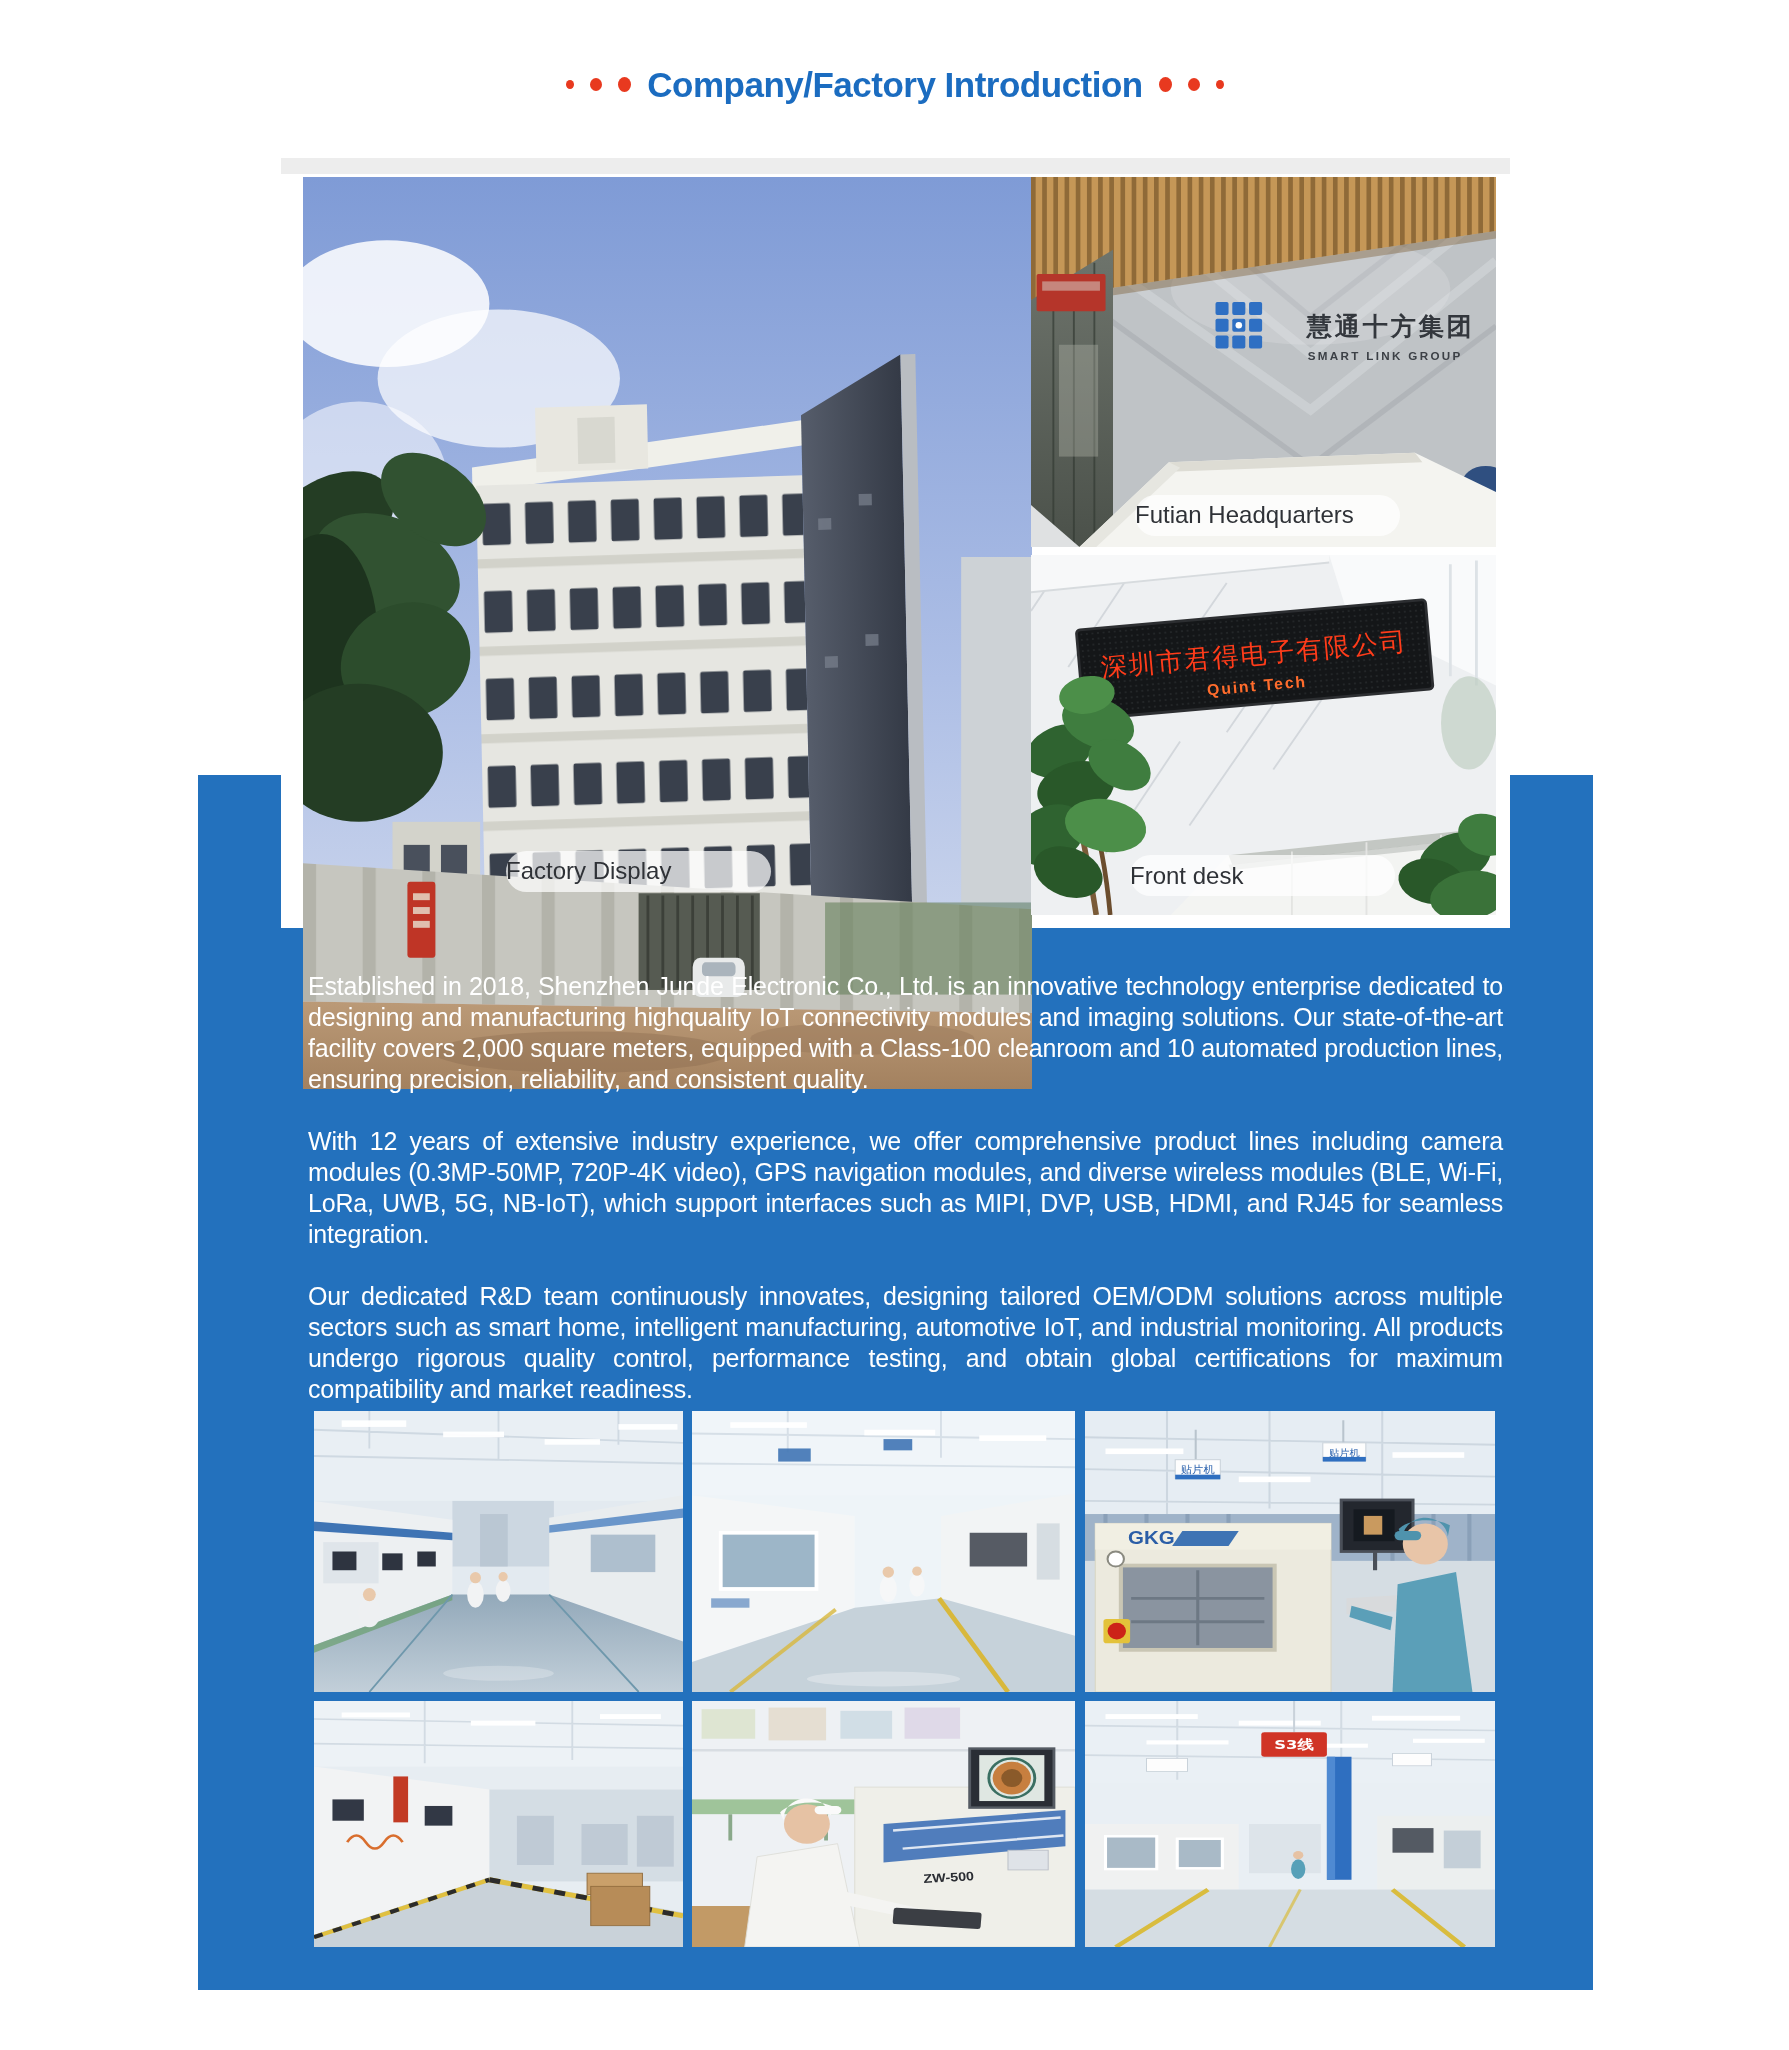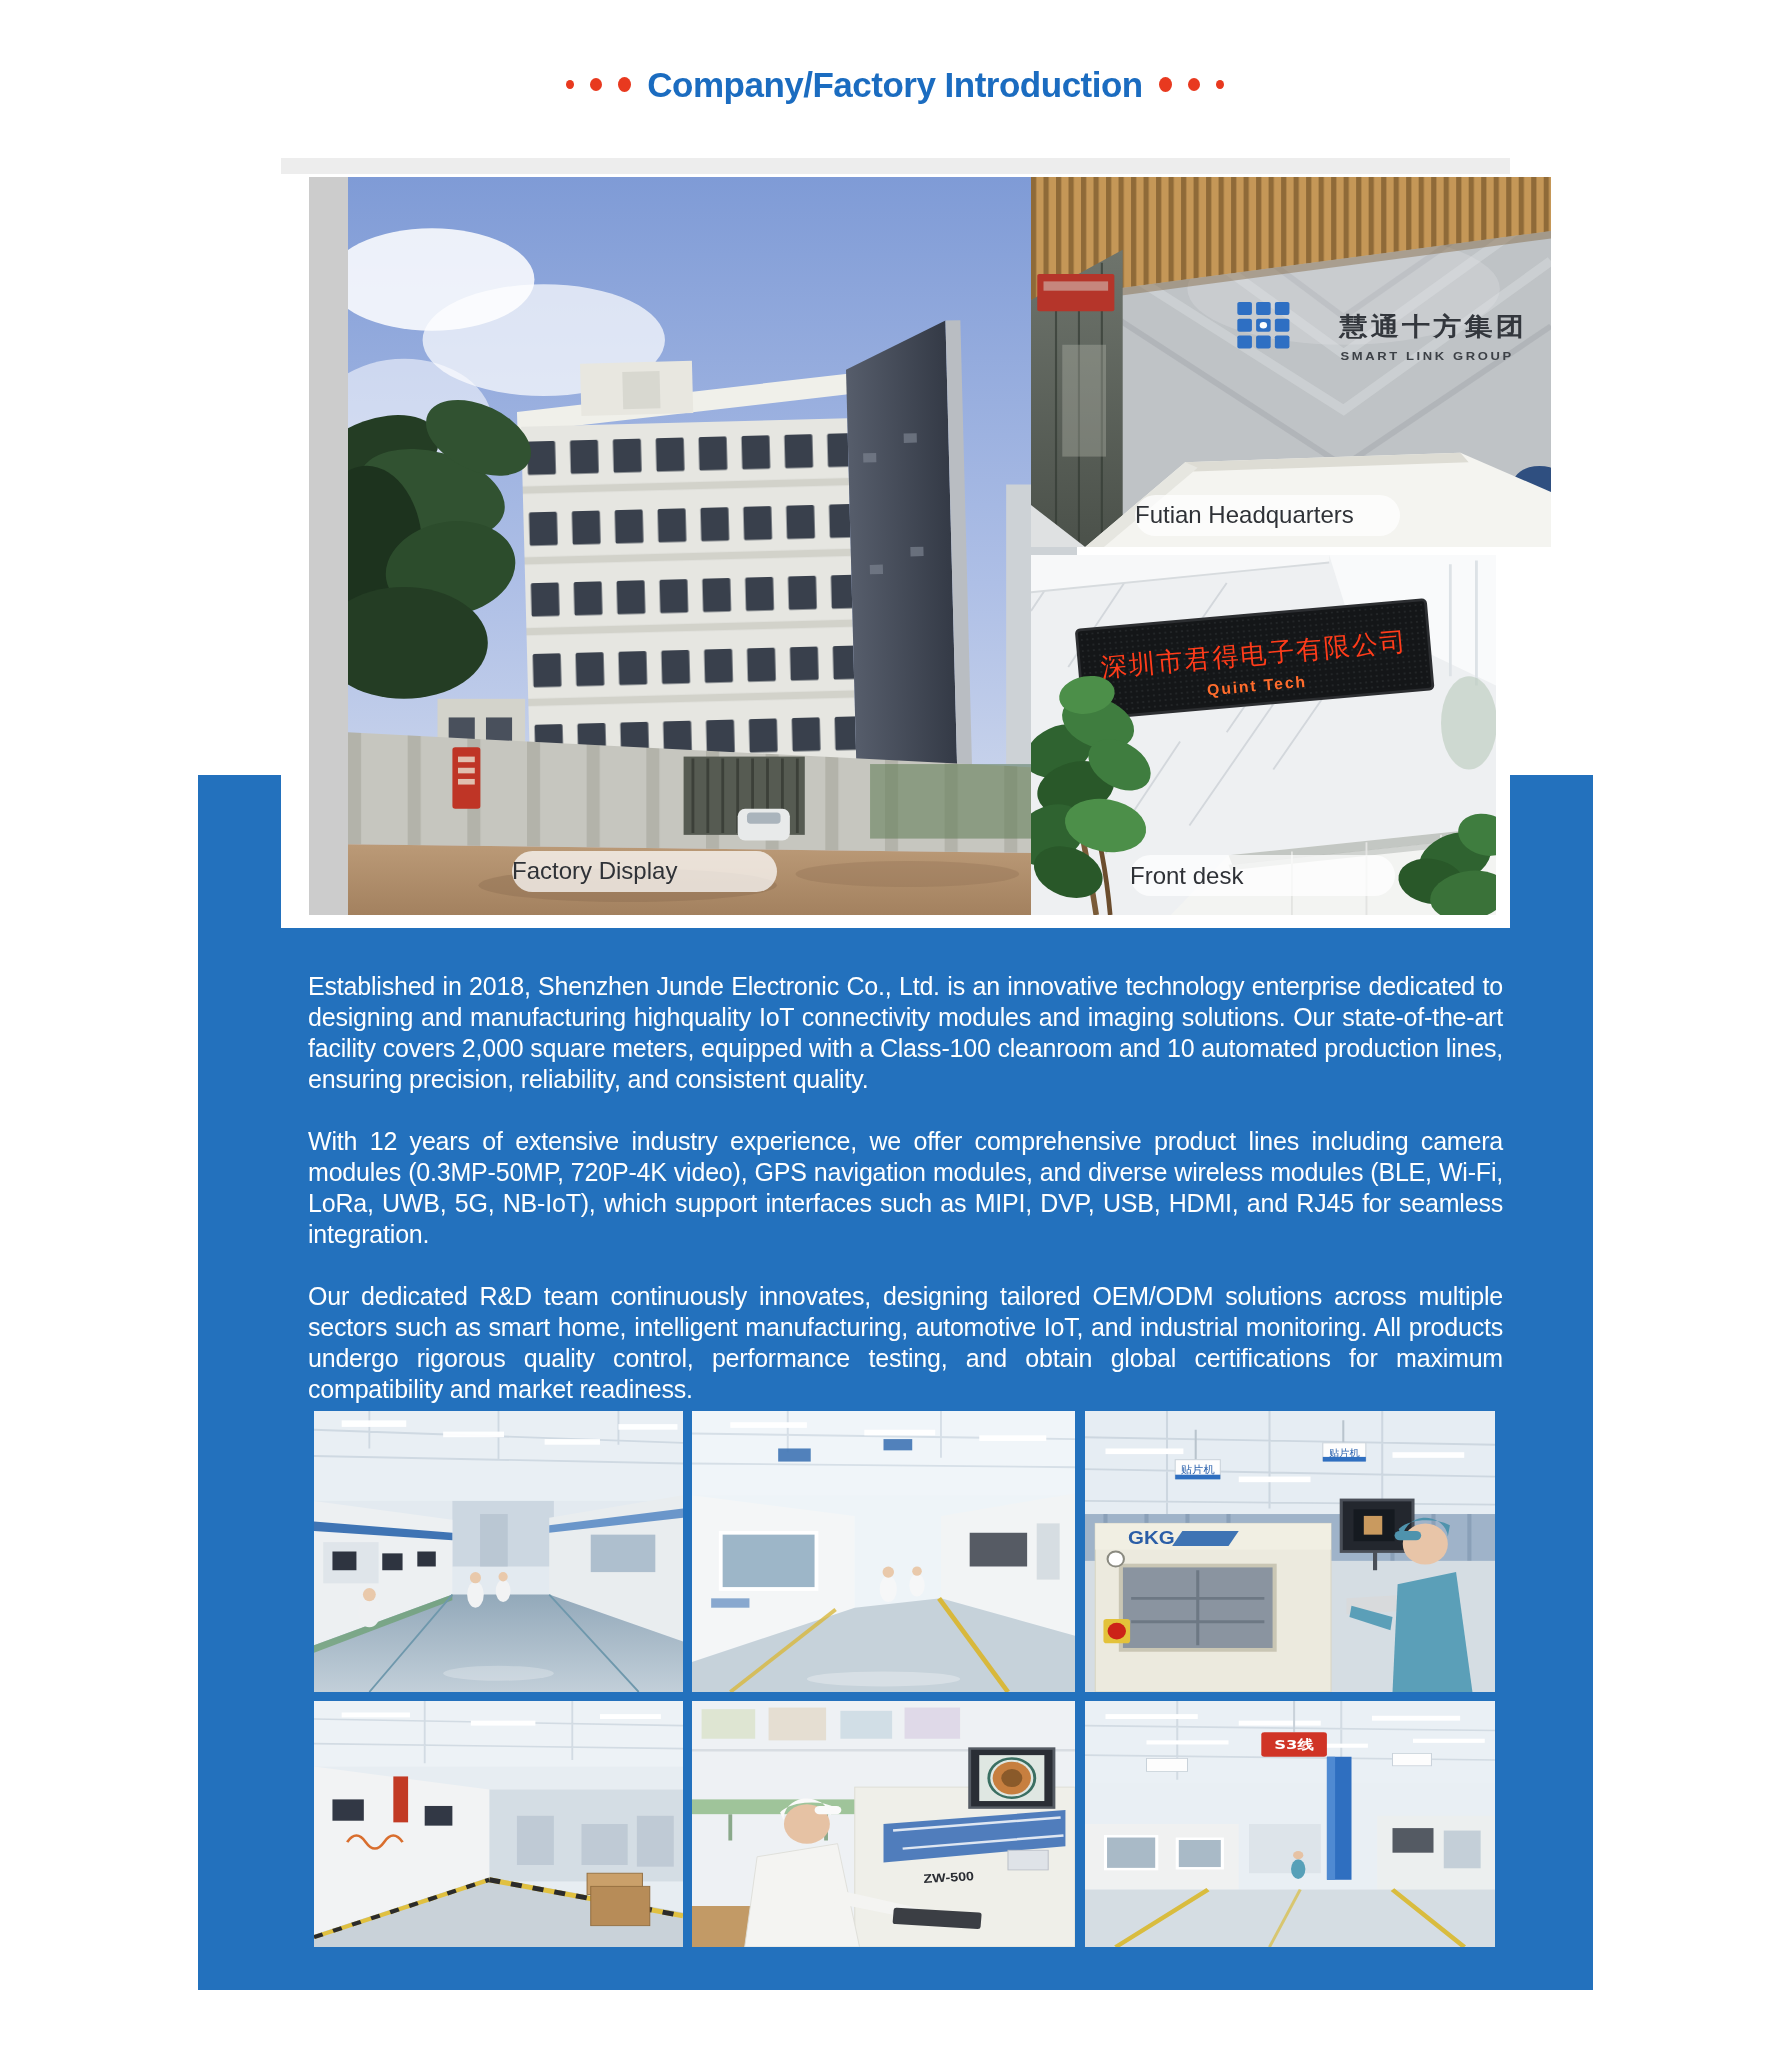--- a/index.html
+++ b/index.html
@@ -16,22 +16,22 @@
   .dot.l{width:13px;height:15px;}
 
   
   .blue-panel{position:absolute;left:198px;top:766px;width:1395px;height:1215px;background:#2371bd;}
 
   
   .photo-card{position:absolute;left:281px;top:149px;width:1229px;height:770px;background:#ffffff;}
   .photo-card .top-strip{position:absolute;left:0;top:0;width:100%;height:16px;background:#ededed;}
   .photo{position:absolute;overflow:hidden;background:#ccc;}
   .photo svg{display:block;width:100%;height:100%;}
-  .photo-main{left:28px;top:18.6px;width:729px;height:738px;padding-left:39px;}
-  .photo-hq{left:750px;top:18.6px;width:520px;height:370px;}
+  .photo-main{left:22px;top:18.6px;width:729px;height:912px;}
+  .photo-hq{left:750px;top:18.6px;width:465px;height:370px;}
   .photo-fd{left:750px;top:397px;width:465px;height:360px;}
 
   .pill{position:absolute;width:265px;padding:6.5px 0;
         font-size:24px;color:#2f3237;background:rgba(255,255,255,0.72);
         border-radius:26px;white-space:nowrap;}
   .pill-factory{left:203px;top:674px;}
   .pill-hq{left:104px;top:318px;}
   .pill-fd{left:99px;top:300px;}
 
   

